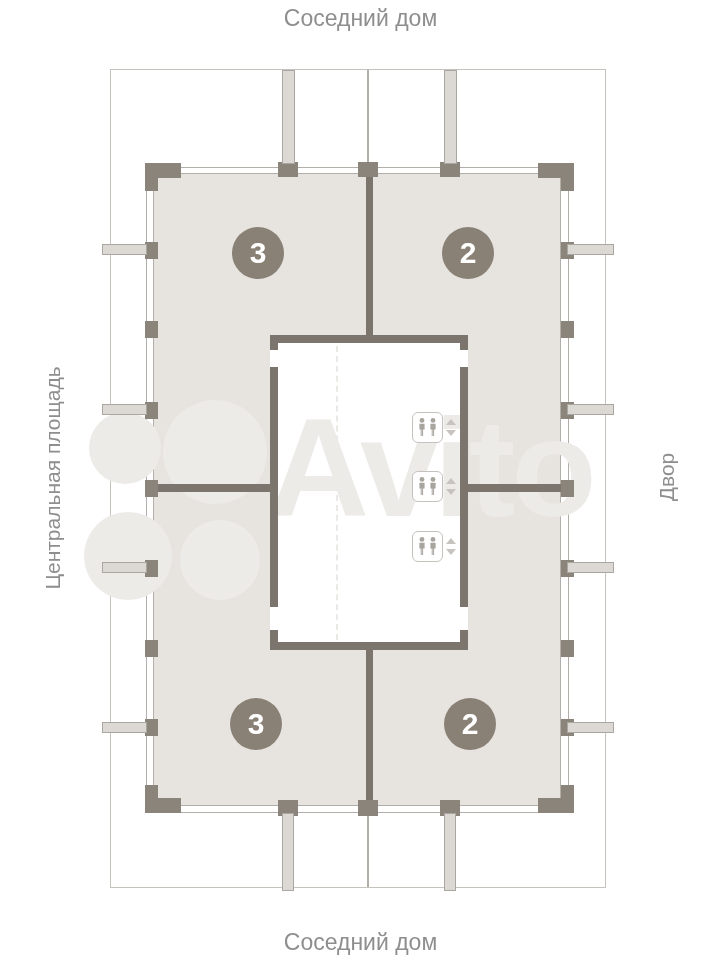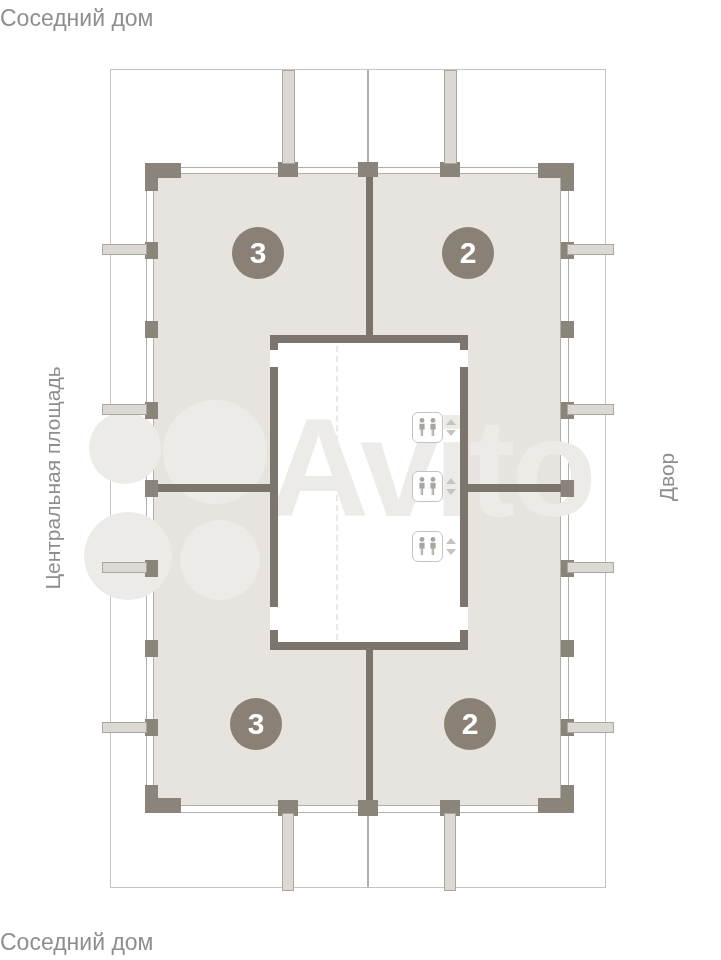--- a/index.html
+++ b/index.html
@@ -60,21 +60,21 @@
   .elev-calls{
     width:15px;display:flex;flex-direction:column;
     align-items:center;justify-content:center;gap:5px;
   }
   .tri-up{width:0;height:0;border-left:5px solid transparent;border-right:5px solid transparent;
     border-bottom:6px solid var(--call-button,#c7c4bf);}
   .tri-down{width:0;height:0;border-left:5px solid transparent;border-right:5px solid transparent;
     border-top:6px solid var(--call-button,#c7c4bf);}
   
   .lbl{color:var(--label-text,#8e8e8e);z-index:5;white-space:nowrap;}
-  .lbl-h{left:0;width:100%;text-align:left;font-size:23px;}
+  .lbl-h{left:0;width:100%;text-align:center;font-size:23px;}
   .lbl-v{transform:translate(-50%,-50%) rotate(-90deg);font-size:21px;}
 </style>
 </head>
 <body>
 
 <div class="stage" style="--background: #ffffff; --apartment-fill: #e7e4e0; --wall-dark: #7b756d; --pillar: #8b847b; --thin-line: #b2afaa; --boundary-line: #c6c3be; --stub-fill: #dcd9d4; --stub-border: #aaa7a2; --unit-badge: #8a8176; --unit-badge-text: #ffffff; --label-text: #8e8e8e; --watermark-color: #edebe7; --elevator-border: #c6c3be; --person-icon: #a8a49e; --call-button: #c7c4bf;">
 
   <div class="abs lbl lbl-h" style="top:5px">Соседний дом</div>
   <div class="abs lbl lbl-h" style="top:929px">Соседний дом</div>
   <div class="abs lbl lbl-v" style="left:53px;top:478px">Центральная площадь</div>

